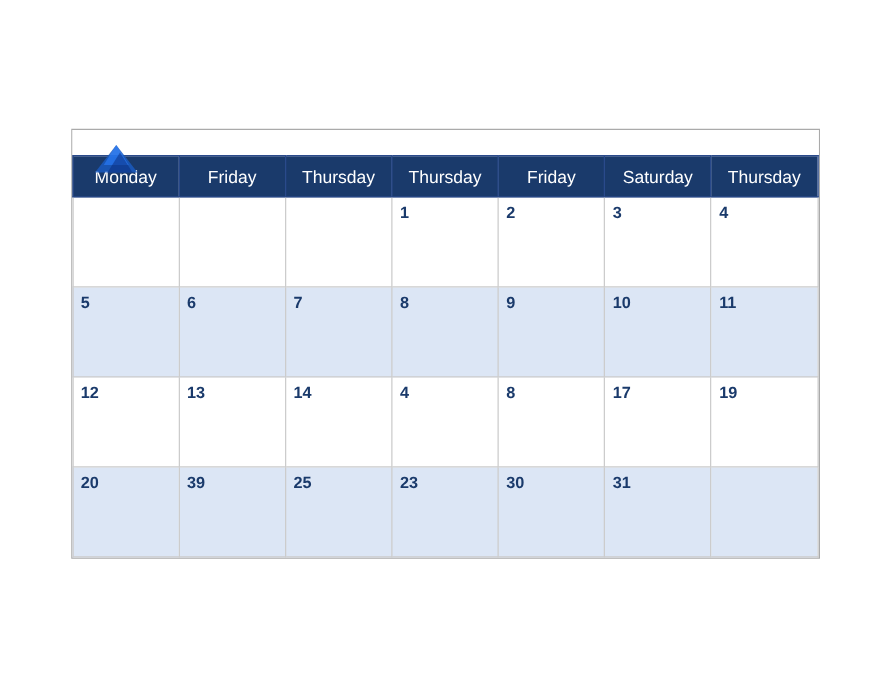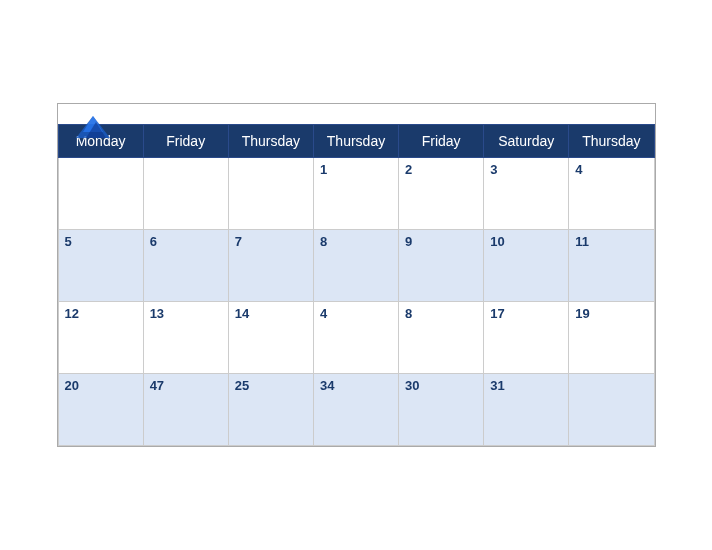--- a/index.html
+++ b/index.html
@@ -151,22 +151,22 @@
           <td><span class="day-num">12</span></td>
           <td><span class="day-num">13</span></td>
           <td><span class="day-num">14</span></td>
           <td><span class="day-num">4</span></td>
           <td><span class="day-num">8</span></td>
           <td><span class="day-num">17</span></td>
           <td><span class="day-num">19</span></td>
         </tr>
         <tr>
           <td><span class="day-num">20</span></td>
-          <td><span class="day-num">47</span></td>
+          <td><span class="day-num">39</span></td>
           <td><span class="day-num">25</span></td>
-          <td><span class="day-num">34</span></td>
+          <td><span class="day-num">23</span></td>
           <td><span class="day-num">30</span></td>
           <td><span class="day-num">31</span></td>
           <td></td>
         </tr>
       </tbody>
   </table>
 </div>
 
 </body></html>

